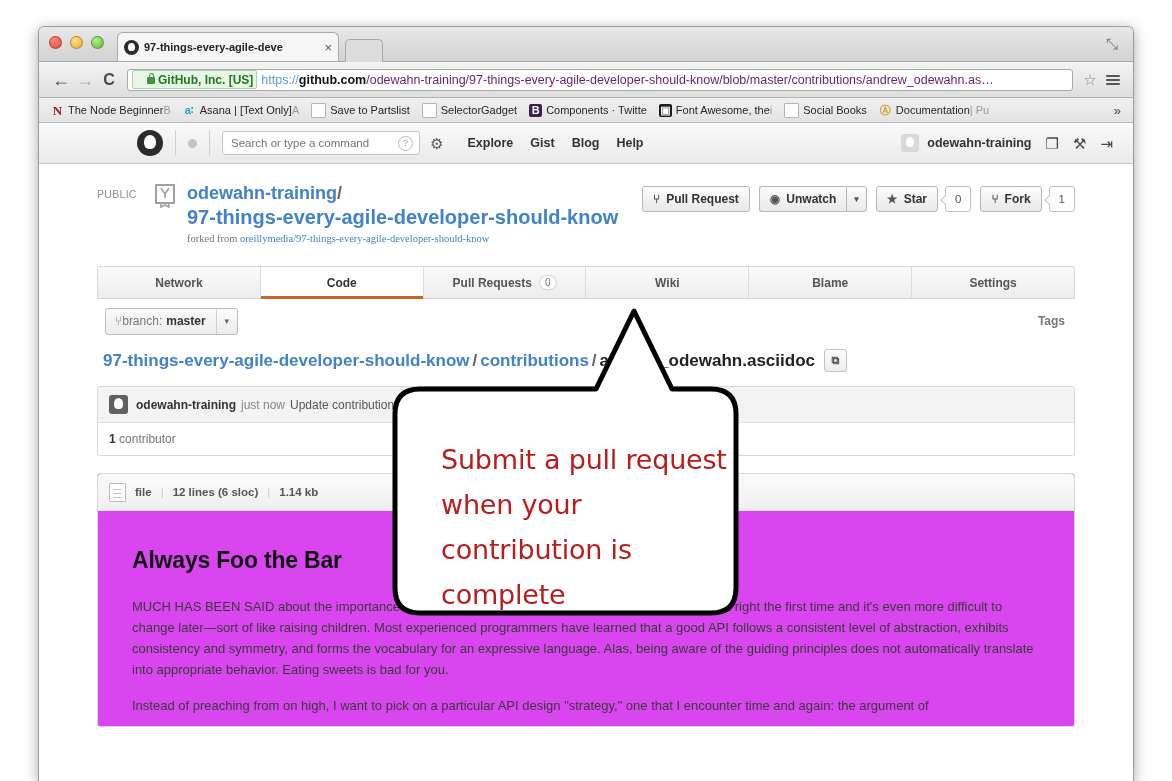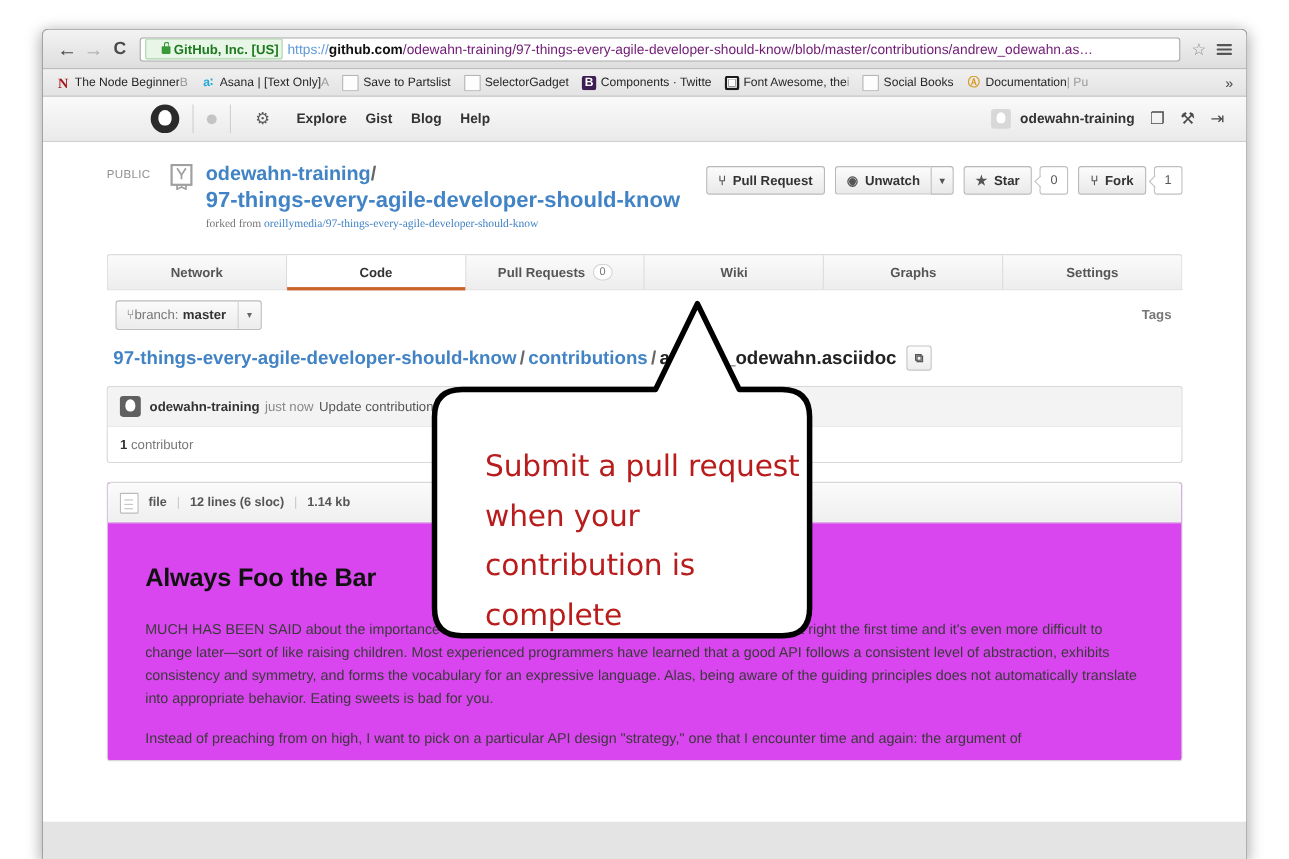--- a/index.html
+++ b/index.html
@@ -793,20 +793,36 @@
     letter-spacing: -.2px;
   }
 </style>
 </head>
 <body>
 
 <div id="desktop">
 
   <div id="browser-window">
 
+    <div id="tab-strip">
+      <div class="traffic-lights">
+        <div class="light red"></div>
+        <div class="light yellow"></div>
+        <div class="light green"></div>
+      </div>
+
+      <div id="browser-tab">
+        <span class="tab-favicon"></span>
+        <span class="tab-title">97-things-every-agile-deve</span>
+        <span class="tab-close">×</span>
+      </div>
+
+      <div id="new-tab-button"></div>
+      <div id="window-maximize">⤡</div>
+    </div>
 
     <div id="toolbar">
       <span class="nav-btn">←</span>
       <span class="nav-btn disabled">→</span>
       <span class="nav-btn reload">C</span>
 
       <div id="omnibox">
         <span class="lock-badge">
           <span class="lock-glyph"></span>
           <span class="lock-text">GitHub, Inc. [US]</span>
@@ -864,20 +880,24 @@
       <div id="bookmarks-overflow">»</div>
     </div>
 
     <div id="page">
 
       <div id="gh-header">
         <div id="gh-logo"></div>
         <div class="divider"></div>
         <div id="gh-dot"></div>
         <div class="divider"></div>
+        <div id="gh-search">
+          <input type="text" placeholder="Search or type a command" style="">
+          <span class="q-mark">?</span>
+        </div>
         <span id="gear-icon">⚙</span>
         <div id="gh-nav">
           <a href="#">Explore</a>
           <a href="#">Gist</a>
           <a href="#">Blog</a>
           <a href="#">Help</a>
         </div>
         <div id="gh-user">
           <span class="avatar"></span>
           <span class="uname">odewahn-training</span>
@@ -951,21 +971,21 @@
             <span>Code</span>
           </div>
           <div class="repo-tab">
             <span>Pull Requests</span>
             <span class="tab-count">0</span>
           </div>
           <div class="repo-tab">
             <span>Wiki</span>
           </div>
           <div class="repo-tab">
-            <span>Graphs</span>
+            <span>Blame</span>
           </div>
           <div class="repo-tab">
             <span>Settings</span>
           </div>
         </div>
 
         <div id="branch-bar">
           <div id="branch-select">
             <span class="bico">⑂</span>
             <span>branch:</span>

